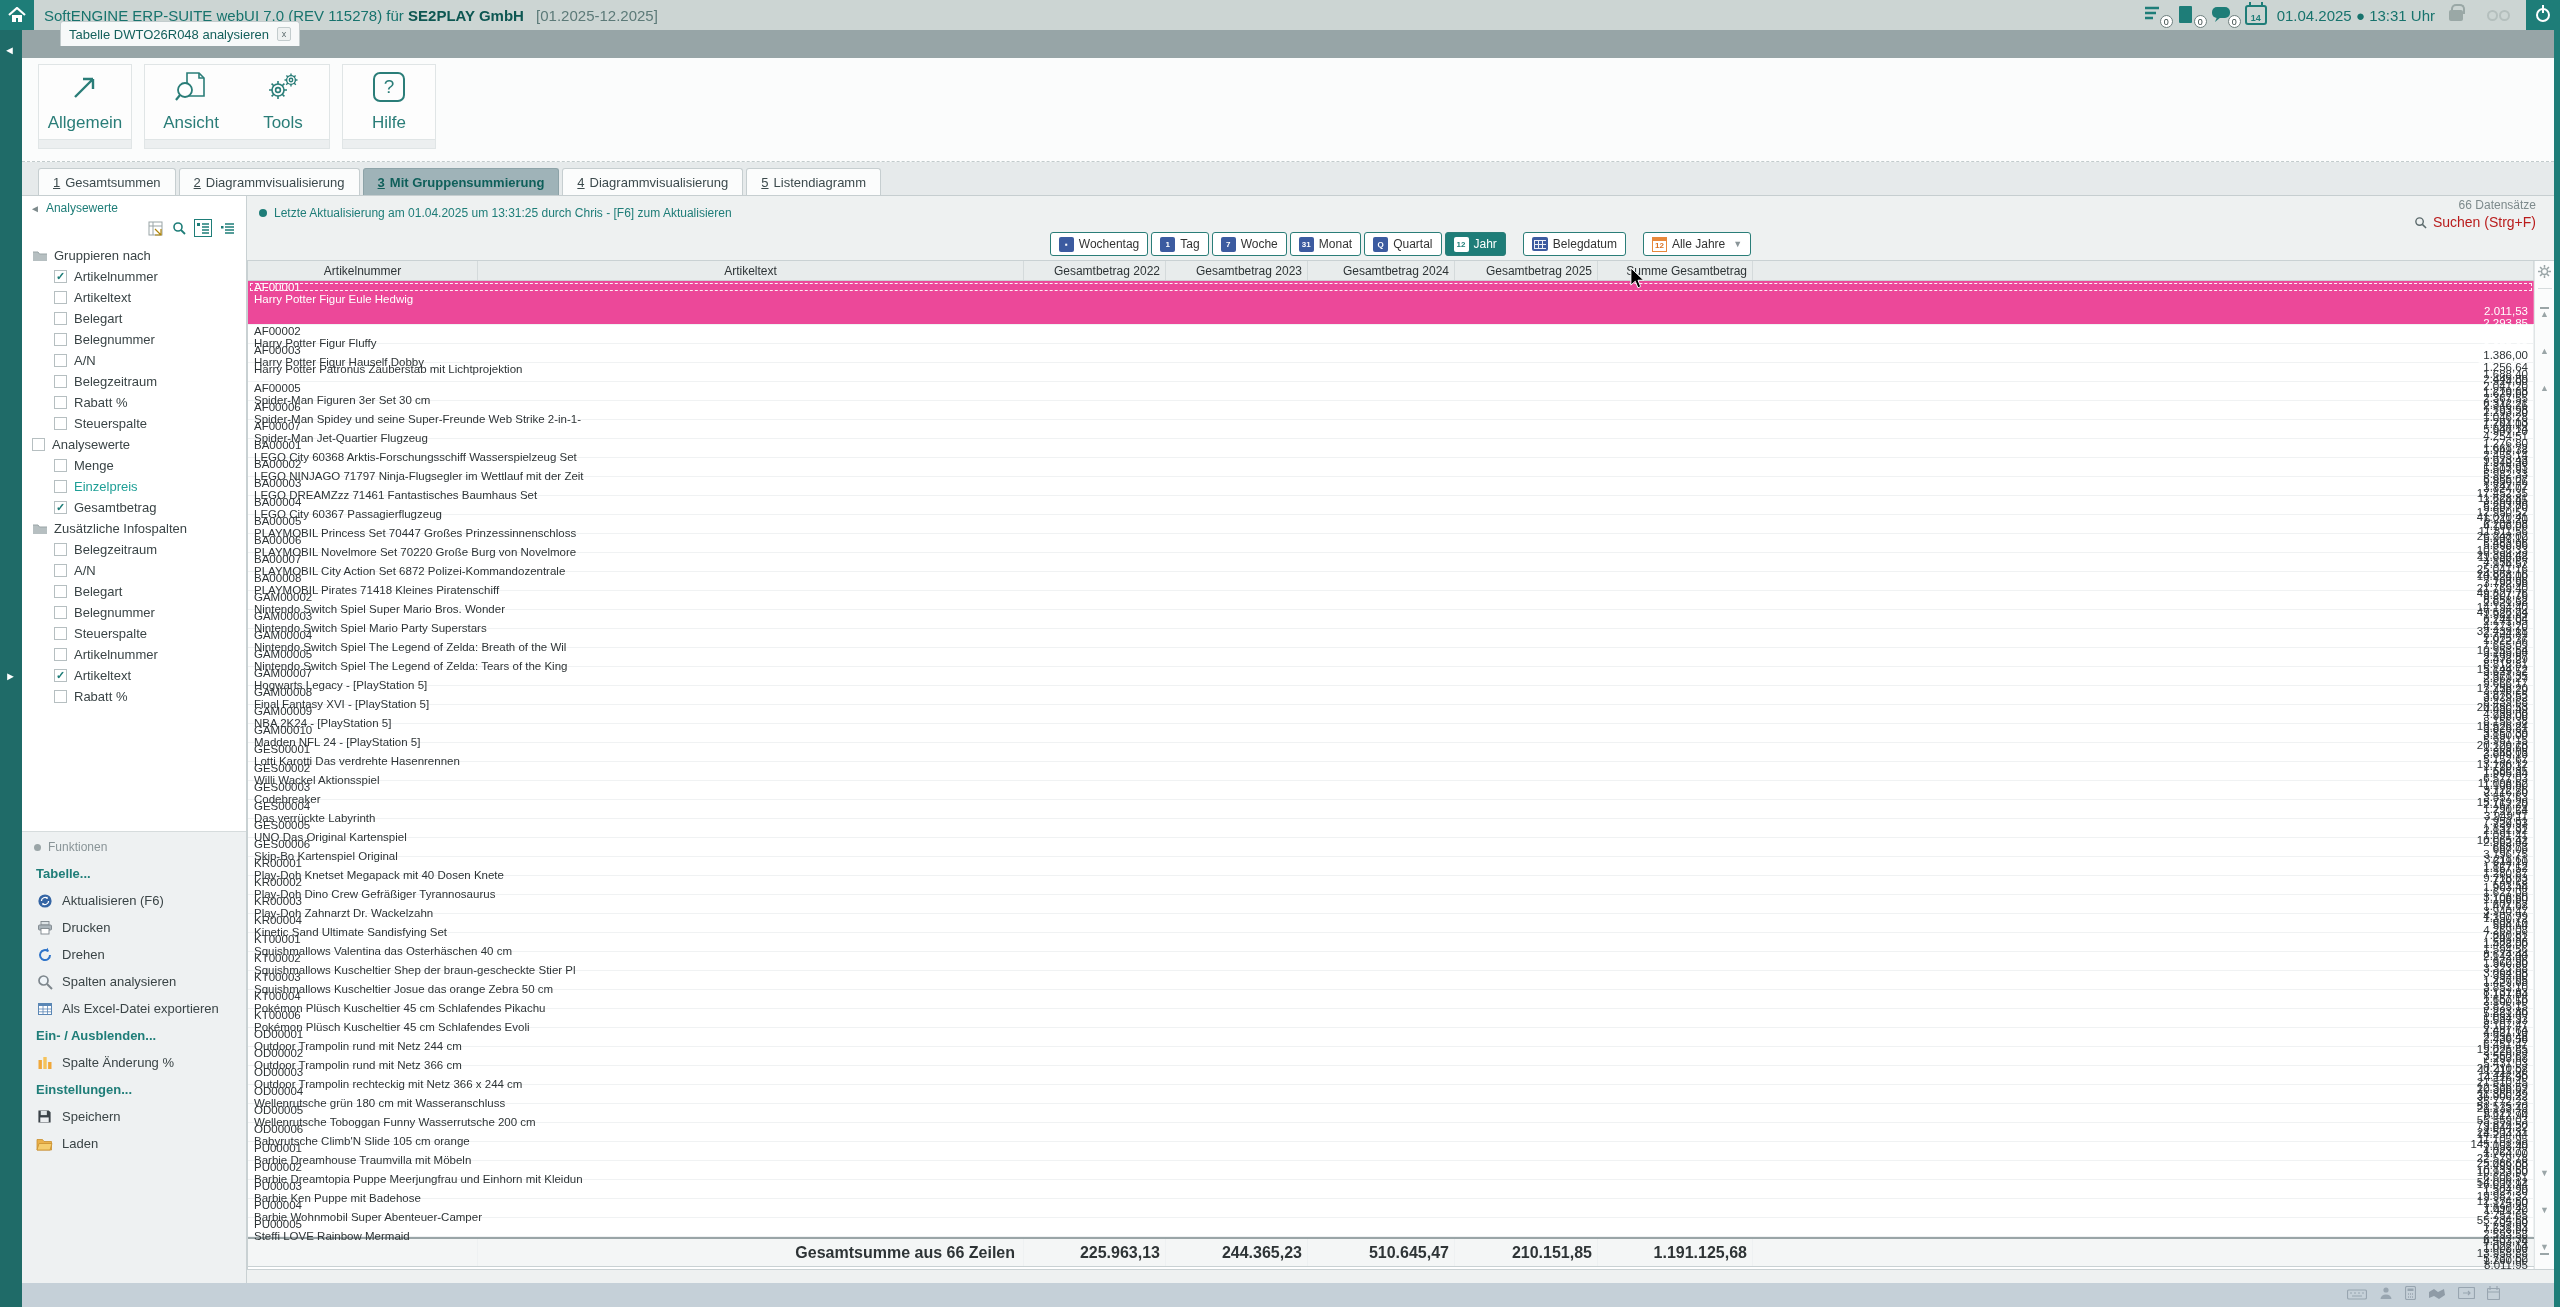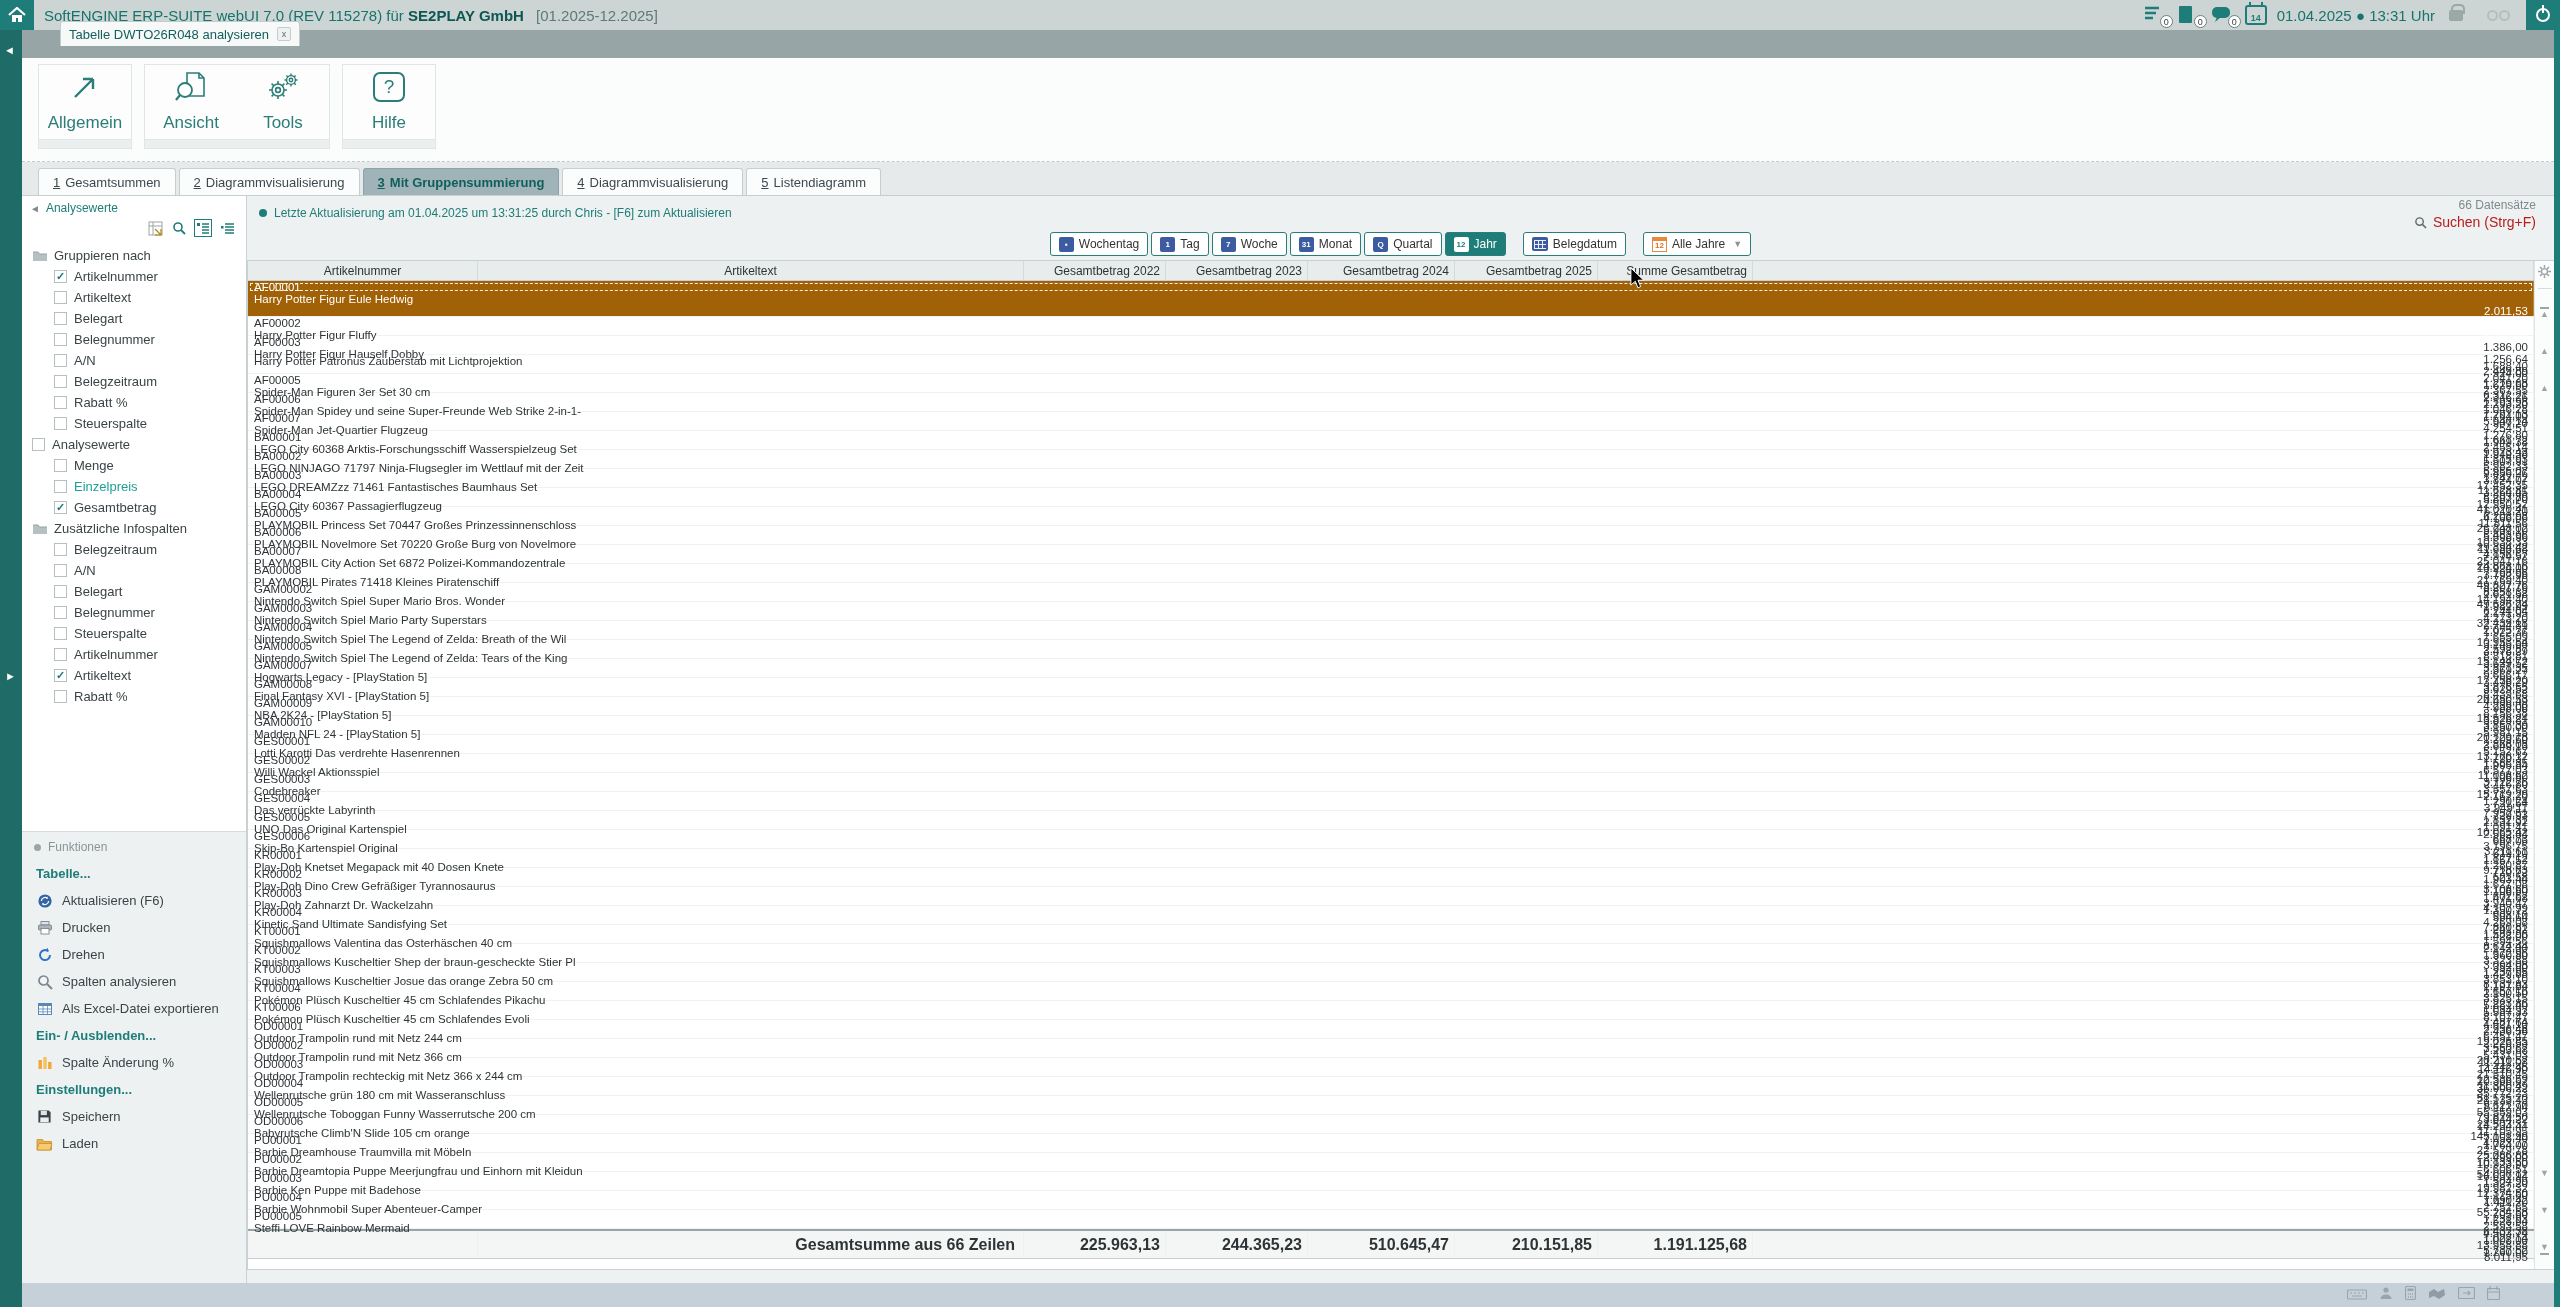--- a/index.html
+++ b/index.html
@@ -140,21 +140,21 @@
   .trow { display:grid; grid-template-columns:230px 546px 142px 142px 147px 143px 155px minmax(0,1fr); }
   .thead { height:20px; background:#e8ecec; border-bottom:1px solid #c9d1d3; }
   .th { font-size:12px; color:#2e3436; display:flex; align-items:center; border-right:1px solid #d4dadb; }
   .th.c { justify-content:center; }
   .th.r { justify-content:flex-end; padding-right:5px; }
   .tr { height:19px; border-bottom:1px solid #f0f2f3; background:#fff; }
   .td { font-size:11.5px; color:#2e3436; display:flex; align-items:center; overflow:hidden;
     white-space:nowrap; border-right:1px solid #eef1f2; }
   .td.l { padding-left:6px; }
   .td.r { justify-content:flex-end; padding-right:5px; }
-  .tr.selected { height:36px; background:#a16207; }
+  .tr.selected { height:44px; background:#ec4899; }
   .tr.selected .td { color:#fff; border-right-color:rgba(255,255,255,.25); }
   .tr.selected .td.focus { outline:1px dashed rgba(255,255,255,.9); outline-offset:-3px; }
   .sumrow { height:30px; background:#f4f6f6; border-top:2px solid #9aa5a7; border-bottom:1px solid #c9d1d3; }
   .sumrow .td { font-weight:bold; font-size:16px; }
   .sumrow .sum-label { justify-content:flex-end; padding-right:8px; }
 
   .vrail { position:absolute; right:0; top:0; bottom:0; width:20px; background:#fbfcfc;
     border-left:1px solid #e0e5e6; display:flex; flex-direction:column; align-items:center; }
   .vrail .gear { margin:3px 0 6px 0; }
   .vrail .sep { width:14px; border-top:1px solid #d6dcdd; margin-bottom:4px; }

